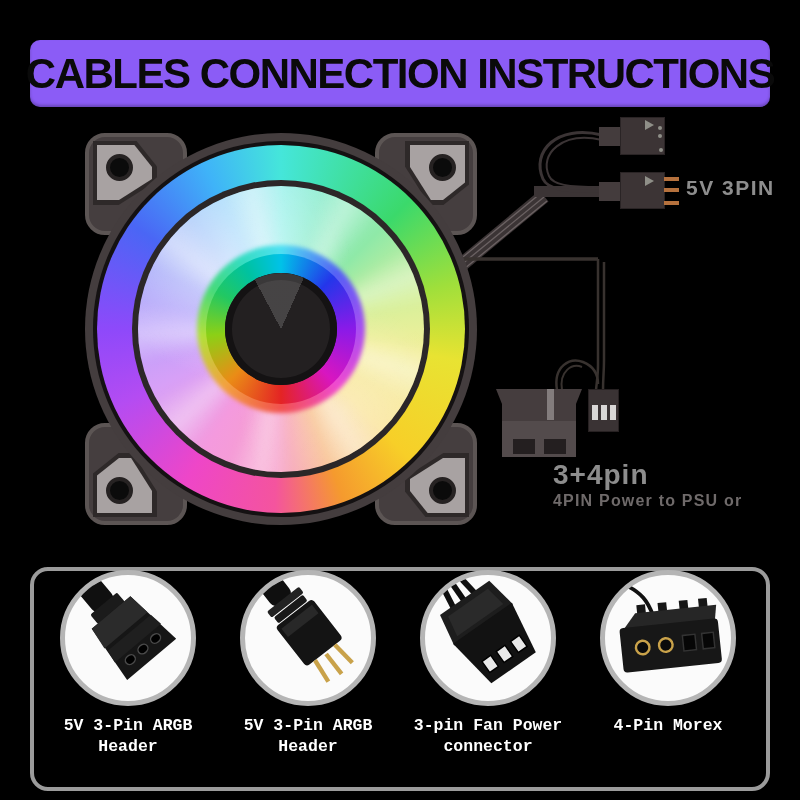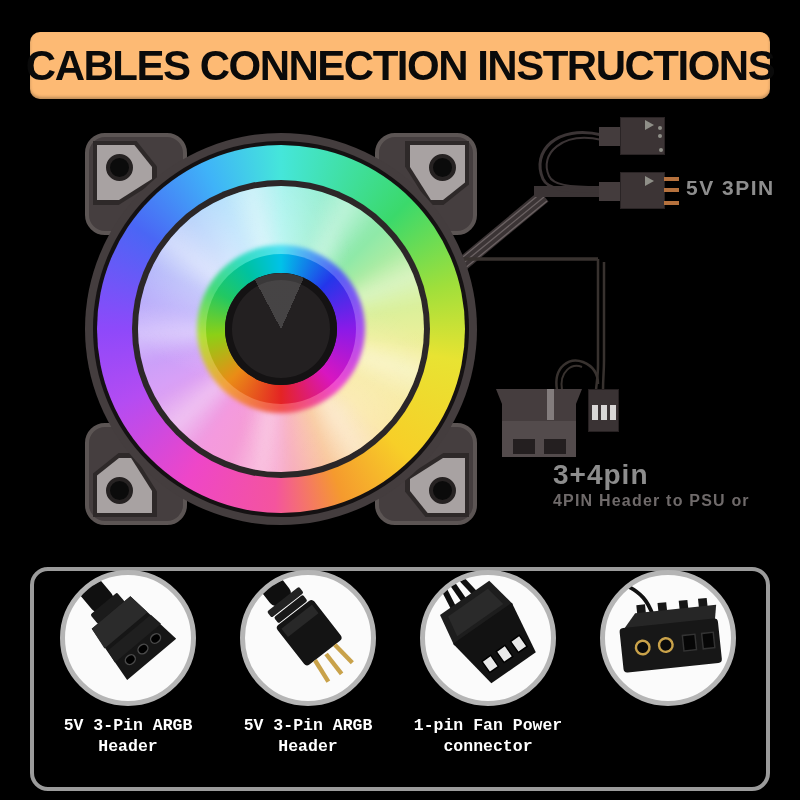--- a/index.html
+++ b/index.html
@@ -1,21 +1,21 @@
 <!DOCTYPE html>
 <html><head>
 <meta charset="utf-8">
 <style>
   html,body{margin:0;padding:0;background:#000;}
   .stage{position:relative;width:800px;height:800px;background:#000;overflow:hidden;
          font-family:"Liberation Sans",sans-serif;}
 
   
-  .title-bar{position:absolute;left:30px;top:32px;width:740px;height:67px;
-    background:#fdba74;border-radius:10px;display:flex;align-items:center;justify-content:center;
+  .title-bar{position:absolute;left:30px;top:40px;width:740px;height:67px;
+    background:#8b5cf6;border-radius:10px;display:flex;align-items:center;justify-content:center;
     box-shadow:inset 0 -2px 3px rgba(0,0,0,.25);}
   .title-bar span{font-weight:bold;font-size:42px;letter-spacing:-1.5px;color:#0a0a0a;white-space:nowrap;}
 
   
   .wires{position:absolute;left:0;top:0;z-index:1;}
 
   
   .fan{position:absolute;left:85px;top:133px;width:392px;height:392px;z-index:2;}
   .tab{position:absolute;width:102px;height:102px;background:#453e3f;border:4px solid #5c5554;
        border-radius:20px;box-sizing:border-box;}
@@ -184,21 +184,21 @@
   <div class="molex-stripe"></div>
   <div class="fanconn">
     <div class="fanconn-pin" style="left:3px;"></div>
     <div class="fanconn-pin" style="left:12px;"></div>
     <div class="fanconn-pin" style="left:21px;"></div>
   </div>
 
   <div class="lbl lbl-5v">5V 3PIN</div>
   <div class="lbl lbl-34">3+4pin</div>
   <div class="lbl-desc">
-    <div>4PIN Header to PSU or</div>
+    <div>4PIN Power to PSU or</div>
   </div>
 
   <div class="panel"></div>
 
   <div class="legend-item li-0">
     <div class="photo">
       <svg width="126" height="126" viewBox="0 0 130 130">
         <g transform="rotate(-40 65 58)">
           <rect x="51" y="-34" width="26" height="60" rx="9" fill="#101010"></rect>
           <rect x="46" y="20" width="36" height="13" rx="2" fill="#1b1b1b"></rect>
@@ -248,21 +248,21 @@
           <path d="M34 16 L96 16 L102 50 L28 50 Z" fill="#1d1d1d"></path>
           <path d="M40 22 L90 22 L94 44 L36 44 Z" fill="#2a2a2a"></path>
           <path d="M28 48 L102 48 L93 104 L37 104 Z" fill="#121212"></path>
           <rect x="42" y="80" width="11" height="14" fill="#e8e8e8" stroke="#000" stroke-width="1.5"></rect>
           <rect x="60" y="80" width="11" height="14" fill="#e8e8e8" stroke="#000" stroke-width="1.5"></rect>
           <rect x="78" y="80" width="11" height="14" fill="#e8e8e8" stroke="#000" stroke-width="1.5"></rect>
         </g>
       </svg>
     </div>
     <div class="legend-label">
-      <div>1-pin Fan Power</div>
+      <div>3-pin Fan Power</div>
       <div>connector</div>
     </div>
   </div>
 
   <div class="legend-item li-3">
     <div class="photo">
       <svg width="126" height="126" viewBox="0 0 130 130">
         <g transform="rotate(-6 65 65)">
           <path d="M52 40 C48 24 42 16 30 8" stroke="#111" stroke-width="4" fill="none"></path>
           <rect x="36" y="28" width="9" height="12" fill="#161616"></rect>
@@ -271,15 +271,19 @@
           <rect x="100" y="28" width="9" height="12" fill="#161616"></rect>
           <path d="M20 52 L34 36 L118 36 L115 52 Z" fill="#262626"></path>
           <rect x="16" y="50" width="102" height="46" rx="4" fill="#171717"></rect>
           <circle cx="38" cy="72" r="7" fill="#0b0b0b" stroke="#c9a24a" stroke-width="2.5"></circle>
           <circle cx="62" cy="72" r="7" fill="#0b0b0b" stroke="#c9a24a" stroke-width="2.5"></circle>
           <rect x="80" y="64" width="13" height="16" fill="#060606" stroke="#333" stroke-width="1.5"></rect>
           <rect x="100" y="64" width="12" height="16" fill="#060606" stroke="#333" stroke-width="1.5"></rect>
         </g>
       </svg>
     </div>
+    <div class="legend-label">
+      <div>4-Pin Morex</div>
+      <div></div>
+    </div>
   </div>
 
 </div>
 
 </body></html>

